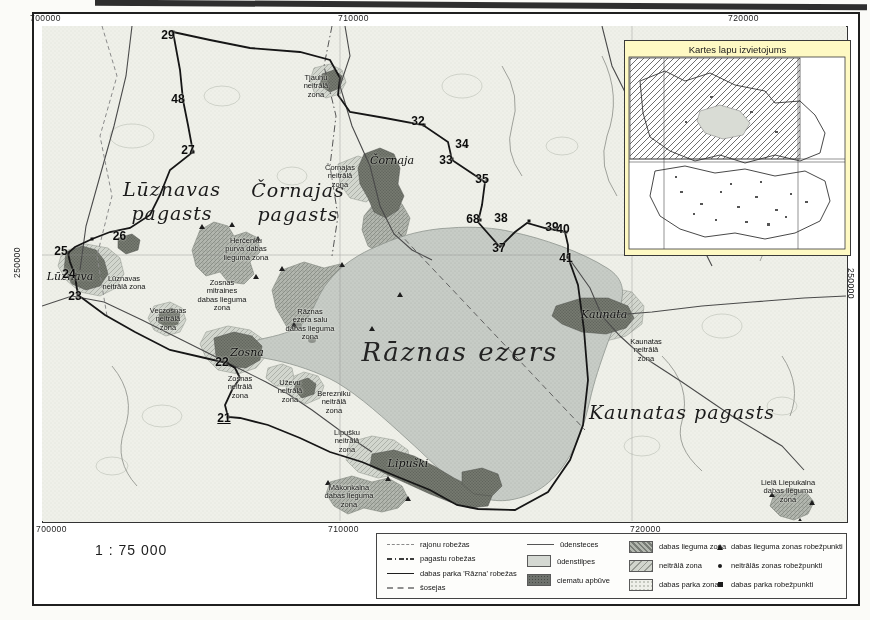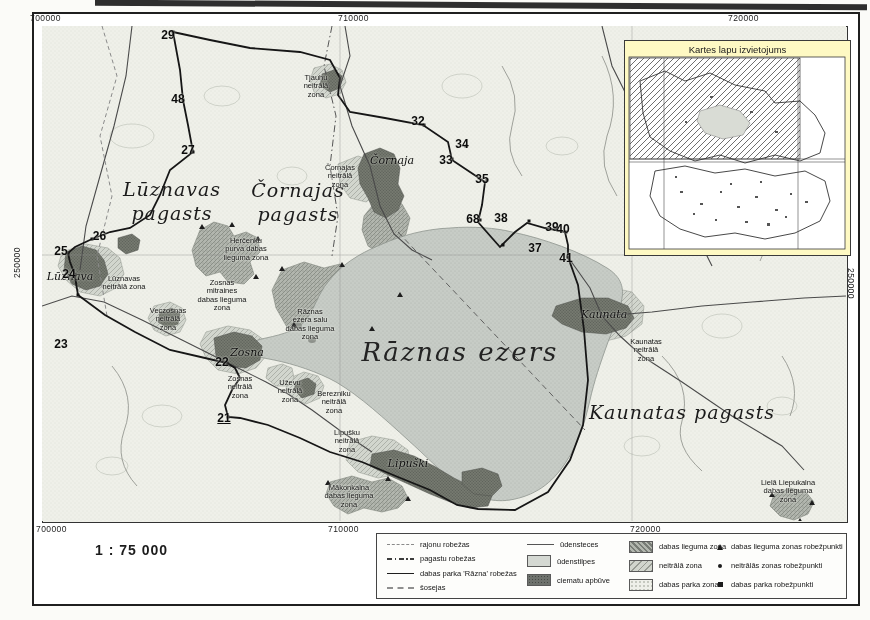--- a/index.html
+++ b/index.html
@@ -8,21 +8,21 @@
   .frame{position:absolute;left:42px;top:26px;width:804px;height:495px;border:1px solid #333;background:#eff0e9;}
   .mapsvg{position:absolute;left:42px;top:26px;width:804px;height:495px;}
   .coord{position:absolute;font-size:8.5px;color:#1d1d1d;letter-spacing:.4px;}
   .coord.rot-l{transform:rotate(-90deg);transform-origin:left top;}
   .coord.rot-r{transform:rotate(90deg);transform-origin:left top;}
   .zl{position:absolute;font-size:7.5px;line-height:1.12;text-align:center;white-space:pre-line;color:#141414;transform:translate(-50%,-50%);text-shadow:0 0 2px #eef0e9,0 0 3px #eef0e9;}
   .vn{position:absolute;font-family:"DejaVu Serif",serif;font-style:italic;font-size:11px;transform:translate(-50%,-50%);color:#0e0e0e;text-shadow:0 0 2px #e8eae2;white-space:nowrap;}
   .parish{position:absolute;font-family:"DejaVu Serif",serif;font-style:italic;font-size:19px;line-height:1.25;text-align:center;white-space:pre-line;transform:translate(-50%,-50%);color:#1b1b1b;letter-spacing:1px;}
   .lakename{position:absolute;font-family:"DejaVu Serif",serif;font-style:italic;font-size:26px;transform:translate(-50%,-50%);color:#232323;letter-spacing:2px;white-space:nowrap;}
   .bp{position:absolute;font-size:12px;font-weight:bold;color:#0c0c0c;transform:translate(-50%,-50%);text-shadow:0 0 2px #e6e8e0;}
-  .scale{position:absolute;left:95px;top:542px;font-size:14px;font-weight:bold;letter-spacing:1px;color:#1c1c1c;}
+  .scale{position:absolute;left:95px;top:542px;font-size:14px;font-weight:normal;letter-spacing:1px;color:#1c1c1c;}
   .inset{position:absolute;left:624px;top:40px;width:225px;height:214px;background:#fef9c3;border:1px solid #3a3a3a;}
   .inset-title{position:absolute;left:0;top:3px;width:100%;text-align:center;font-size:9.5px;color:#1a1a1a;}
   .legend{position:absolute;left:376px;top:533px;width:469px;height:64px;border:1px solid #444;background:#fdfdfb;}
   .lcol{position:absolute;top:3px;}
   .lrow{display:flex;align-items:center;height:14.5px;gap:6px;}
   .lrow.tall{height:19px;}
   .llab{font-size:7.5px;color:#161616;white-space:nowrap;}
   .lnw{width:27px;flex:0 0 27px;}
   .ln{height:0;}
   .ln-rajonu{border-top:1.5px dashed #8a8a8a;}
@@ -271,32 +271,32 @@
 <div class="zl" style="left:646px;top:351px;">Kaunatas
 neitrālā
 zona</div>
 <div class="zl" style="left:788px;top:492px;">Lielā Liepukalna
 dabas lieguma
 zona</div>
 
 <div class="bp" style="left:168px;top:35px;">29</div>
 <div class="bp" style="left:178px;top:99px;">48</div>
 <div class="bp" style="left:188px;top:150px;">27</div>
-<div class="bp" style="left:84px;top:236px;padding-left:31px;">26</div>
+<div class="bp" style="left:104px;top:236px;padding-left:31px;">26</div>
 <div class="bp" style="left:61px;top:251px;">25</div>
 <div class="bp" style="left:69px;top:274px;">24</div>
-<div class="bp" style="left:61px;top:296px;margin-top:48px;">23</div>
+<div class="bp" style="left:75px;top:296px;">23</div>
 <div class="bp" style="left:222px;top:362px;">22</div>
 <div class="bp" style="left:224px;top:418px;text-decoration:underline;">21</div>
 <div class="bp" style="left:418px;top:121px;">32</div>
 <div class="bp" style="left:446px;top:160px;">33</div>
 <div class="bp" style="left:462px;top:144px;">34</div>
 <div class="bp" style="left:482px;top:179px;">35</div>
 <div class="bp" style="left:473px;top:219px;">68</div>
-<div class="bp" style="left:499px;top:248px;margin-left:36px;">37</div>
+<div class="bp" style="left:499px;top:248px;">37</div>
 <div class="bp" style="left:501px;top:218px;">38</div>
 <div class="bp" style="left:552px;top:227px;">39</div>
 <div class="bp" style="left:563px;top:229px;">40</div>
 <div class="bp" style="left:566px;top:258px;">41</div>
 
 <div class="inset">
   <div class="inset-title">Kartes lapu izvietojums</div>
   <svg style="position:absolute;left:0;top:0;" width="225" height="214" viewBox="0 0 225 214" xmlns="http://www.w3.org/2000/svg">
     <defs>
       <pattern id="pHatch" width="6" height="6" patternUnits="userSpaceOnUse">

